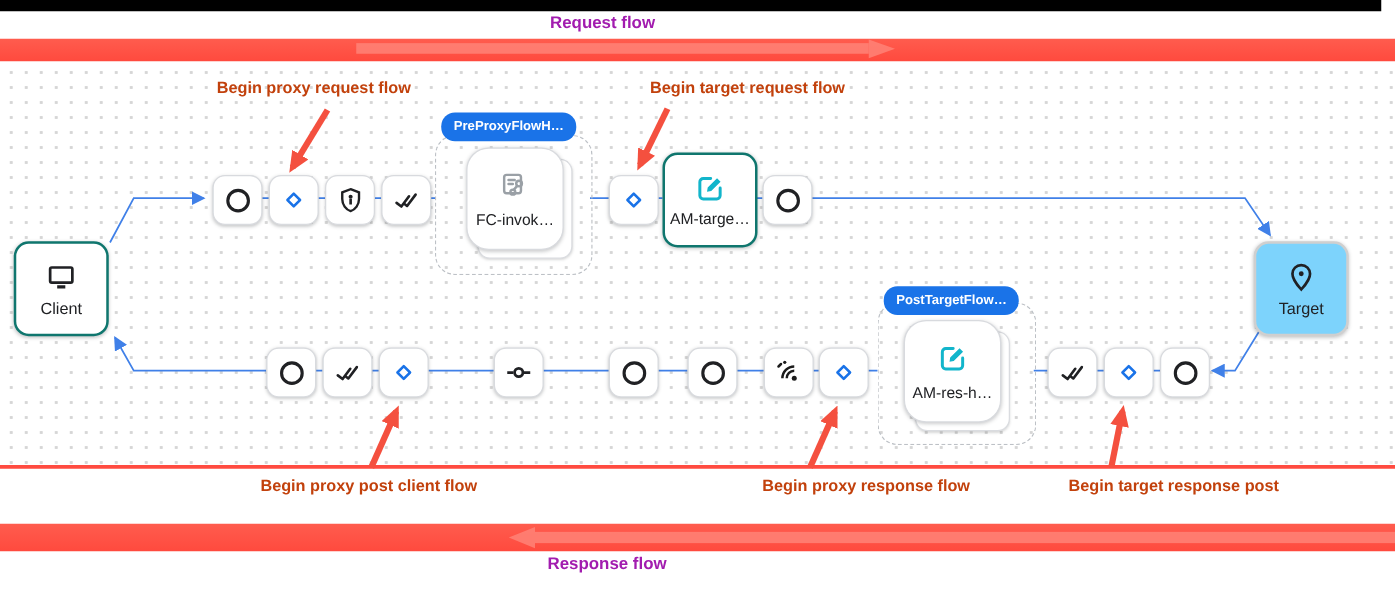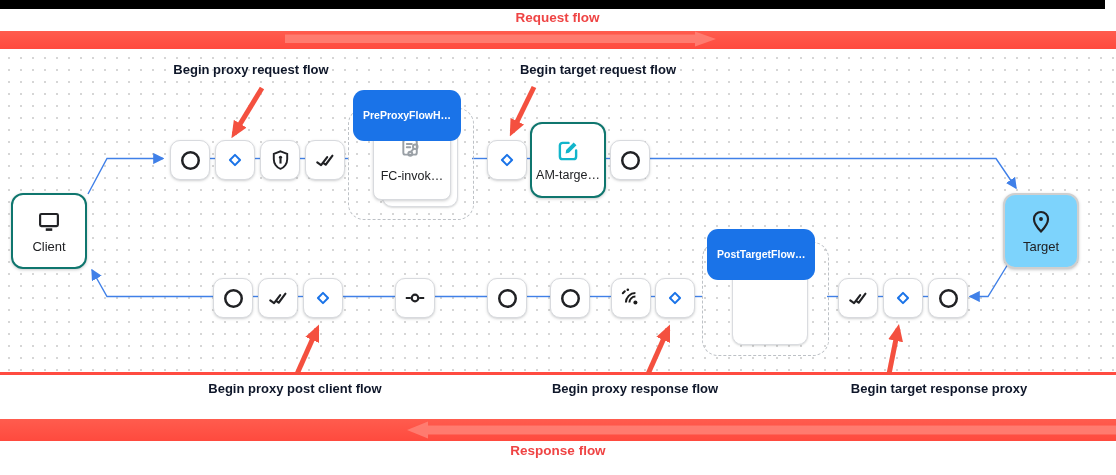--- a/index.html
+++ b/index.html
@@ -8,32 +8,32 @@
     font-family:"Liberation Sans", sans-serif;background:#fff;
   }
   
   .black-bar{position:absolute;left:0;top:0;width:1105px;height:9px;background:#000;}
   
   .red-bar{position:absolute;left:0;width:1116px;background:linear-gradient(180deg,#ff5c4e 0%,#ff4a3e 100%);}
   .red-bar.top{top:31px;height:18px;}
   .red-bar.bottom{top:419px;height:22px;}
   .red-bar svg{position:absolute;left:0;top:0;display:block;}
   
-  .flow-label{position:absolute;font-weight:bold;font-size:13.5px;color:#ef4444;text-align:center;}
+  .flow-label{position:absolute;font-weight:bold;font-size:13.5px;color:#a21caf;text-align:left;}
   .flow-label.request{left:440px;top:10px;width:235px;}
   .flow-label.response{left:438px;top:443px;width:240px;}
   
   .canvas{
     position:absolute;left:0;top:49px;width:1116px;height:323px;
     background-image:radial-gradient(circle,#d6d6d6 1.1px,transparent 1.3px);
     background-size:12px 12px;background-position:3px 3px;
     border-bottom:3px solid #ff4b40;box-sizing:content-box;
   }
   
-  .ann-label{position:absolute;font-weight:bold;font-size:13px;color:#0f172a;text-align:center;z-index:4;}
+  .ann-label{position:absolute;font-weight:bold;font-size:13px;color:#c2410c;text-align:center;z-index:4;}
   
   .layer{position:absolute;left:0;top:0;width:1116px;height:475px;pointer-events:none;}
   .layer.connectors{z-index:1;}
   .layer.annotations{z-index:3;}
   
   .step{
     position:absolute;width:38px;height:38px;background:#fff;border:1px solid #d8dade;
     border-radius:10px;box-shadow:0 1px 2.5px rgba(60,64,67,.25);
     display:flex;align-items:center;justify-content:center;z-index:2;
   }
@@ -46,28 +46,28 @@
     z-index:2;font-size:13px;color:#202124;
   }
   .node.gray{background:#7dd3fc;border-color:#cfcfcf;}
   .node .lbl{line-height:1;white-space:nowrap;}
   
   .group{
     position:absolute;border:1.5px dashed #bdc1c6;border-radius:16px;z-index:2;background:transparent;
   }
   .badge{
     position:absolute;z-index:3;background:#1a73e8;color:#fff;font-weight:bold;font-size:10.5px;
-    padding:20px 10px;border-radius:11px;line-height:1;white-space:nowrap;
+    padding:6px 10px;border-radius:11px;line-height:1;white-space:nowrap;
   }
   .card-back{
     position:absolute;background:#fff;border:1px solid #dadce0;border-radius:10px;
     box-shadow:0 1px 2px rgba(60,64,67,.2);z-index:2;
   }
   .card{
-    position:absolute;background:#fff;border:1px solid #d8dade;border-radius:8px;
+    position:absolute;background:#fff;border:1px solid #d8dade;border-radius:18px;
     box-shadow:0 1px 3px rgba(60,64,67,.25);z-index:2;
     display:flex;flex-direction:column;align-items:center;justify-content:center;gap:8px;
     font-size:12.5px;color:#202124;
   }
   .card .lbl{white-space:nowrap;line-height:1;}
 </style>
 </head>
 <body>
 
 <div class="stage">
@@ -261,36 +261,43 @@
   </div>
   <div class="step" style="left:928px;top:278px;">
     <svg width="23" height="23" viewBox="0 0 24 24">
         <circle cx="12" cy="12" r="8.6" fill="none" stroke="#202124" stroke-width="2.6"></circle>
       </svg>
   </div>
 
   <div class="group" style="left:702px;top:242px;width:125px;height:112px;"></div>
   <div class="badge" style="left:707px;top:229px;">PostTargetFlow…</div>
   <div class="card-back" style="left:732px;top:265px;width:74px;height:78px;"></div>
+  <div class="card" style="left:723px;top:256px;width:76px;height:80px;">
+    <svg width="26" height="26" viewBox="0 0 24 24">
+      <path d="M12.5 4.5H7a2.5 2.5 0 0 0-2.5 2.5v10A2.5 2.5 0 0 0 7 19.5h10a2.5 2.5 0 0 0 2.5-2.5v-5.5" fill="none" stroke="#12b5cb" stroke-width="2.2" stroke-linecap="round"></path>
+      <path d="M10.3 11.1l6.9-6.9 2.6 2.6-6.9 6.9-3.1.5.5-3.1z" fill="#12b5cb"></path>
+    </svg>
+    <span class="lbl">AM-res-h…</span>
+  </div>
 
   <svg class="layer annotations" viewBox="0 0 1116 475">
     <g stroke="#f4503f" stroke-width="5" fill="none">
       <line x1="262" y1="88" x2="234" y2="134" marker-end="url(#mr)"></line>
       <line x1="534" y1="87" x2="512" y2="132" marker-end="url(#mr)"></line>
       <line x1="297" y1="374" x2="317" y2="329" marker-end="url(#mr)"></line>
       <line x1="648" y1="374" x2="668" y2="329" marker-end="url(#mr)"></line>
       <line x1="889" y1="374" x2="898" y2="329" marker-end="url(#mr)"></line>
     </g>
   </svg>
 
   <div class="ann-label" style="left:131px;top:62px;width:240px;">Begin proxy request flow</div>
   <div class="ann-label" style="left:478px;top:62px;width:240px;">Begin target request flow</div>
   <div class="ann-label" style="left:165px;top:381px;width:260px;">Begin proxy post client flow</div>
-  <div class="ann-label" style="left:515px;top:381px;width:240px;">Begin proxy response flow</div>
-  <div class="ann-label" style="left:819px;top:381px;width:240px;">Begin target response proxy</div>
+  <div class="ann-label" style="left:536px;top:381px;width:240px;text-align:right;">Begin proxy response flow</div>
+  <div class="ann-label" style="left:819px;top:381px;width:240px;">Begin target response post</div>
 
   <div class="red-bar bottom">
     <svg width="1116" height="22">
       <polygon points="428,2.5 407,11 428,19.5" fill="#ff8377" opacity="0.85"></polygon>
       <rect x="428" y="6.5" width="688" height="9" fill="#ff8377" opacity="0.85"></rect>
     </svg>
   </div>
 
   <div class="flow-label response">Response flow</div>
 

